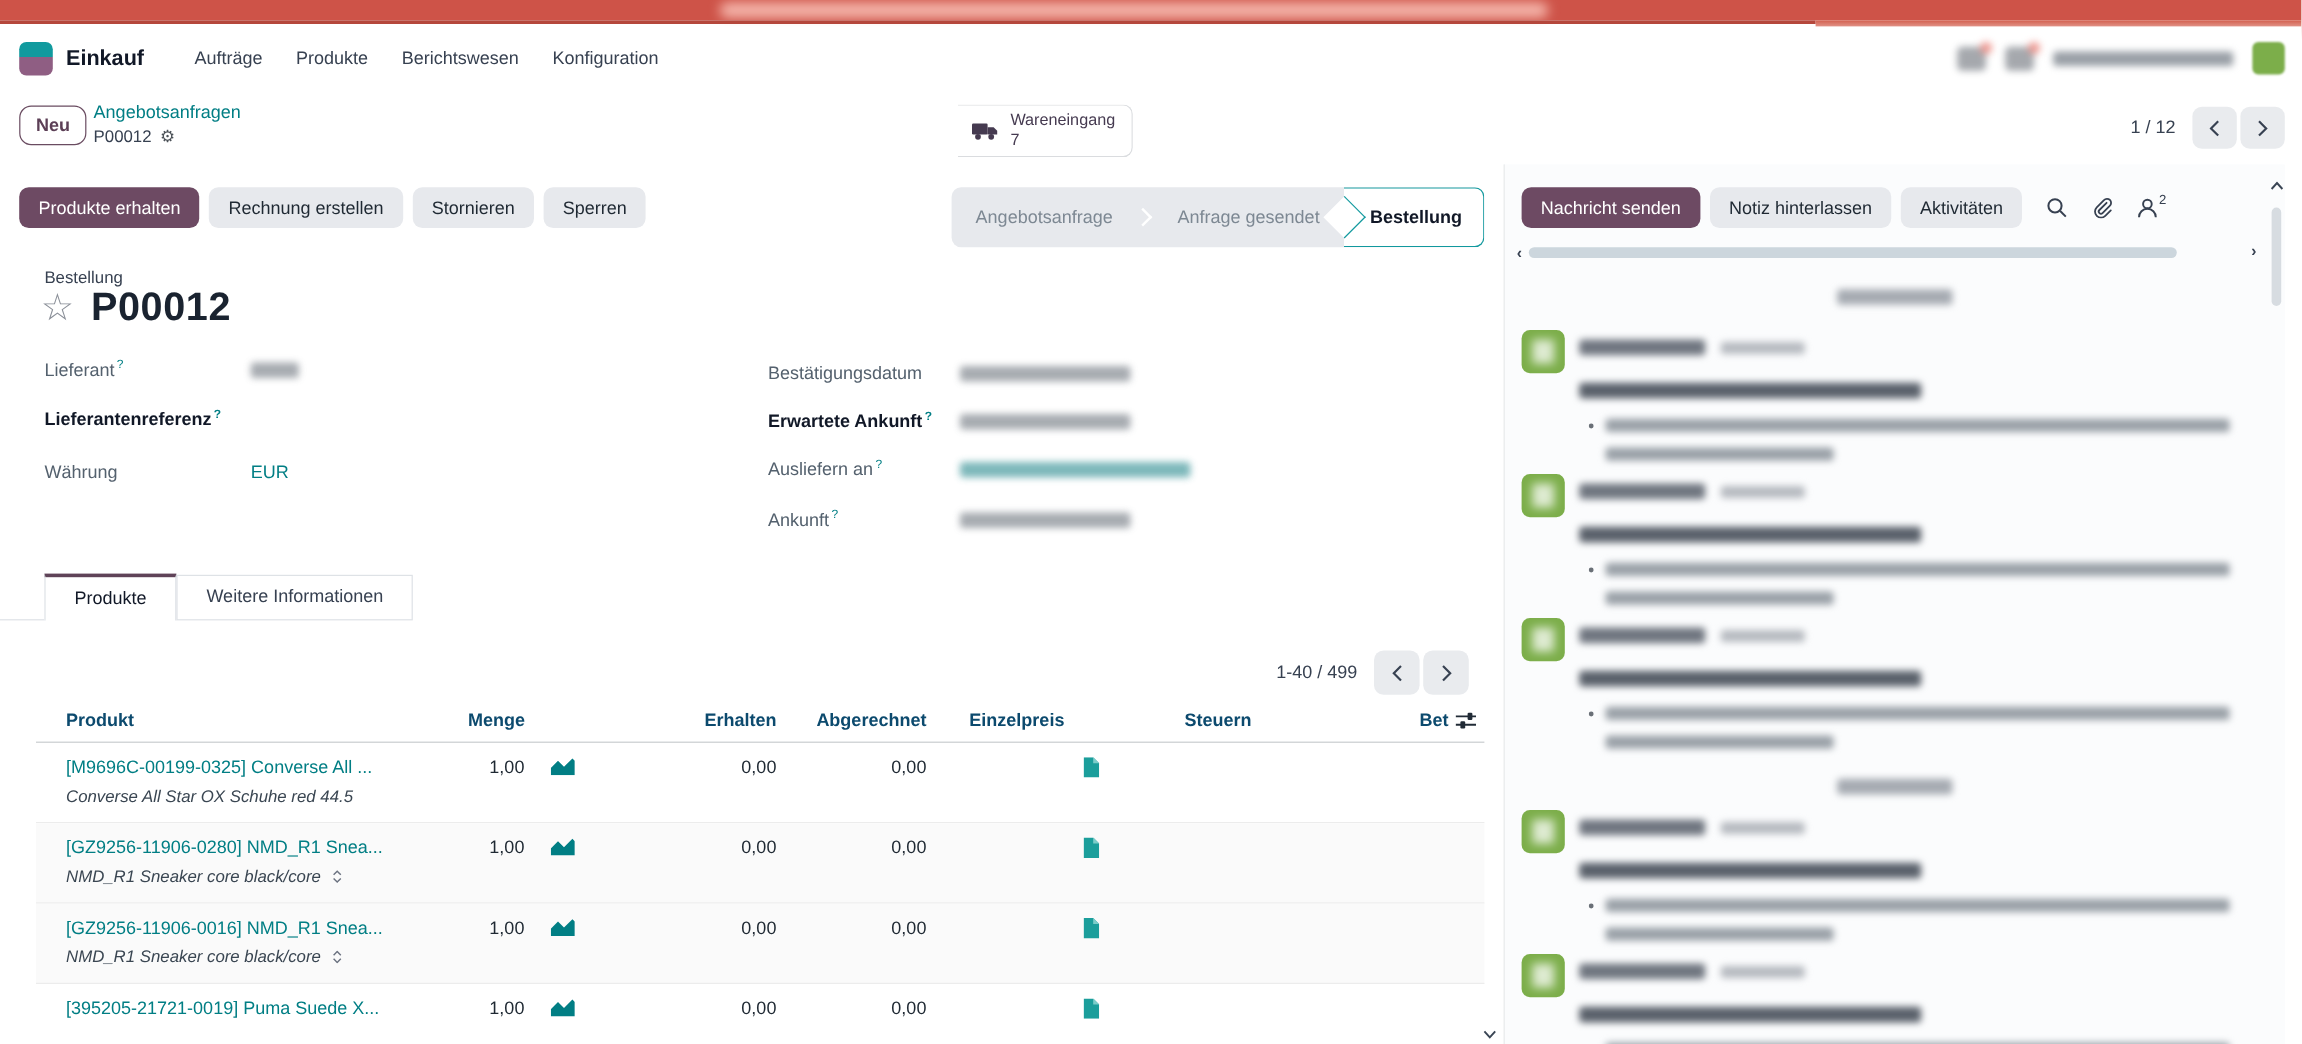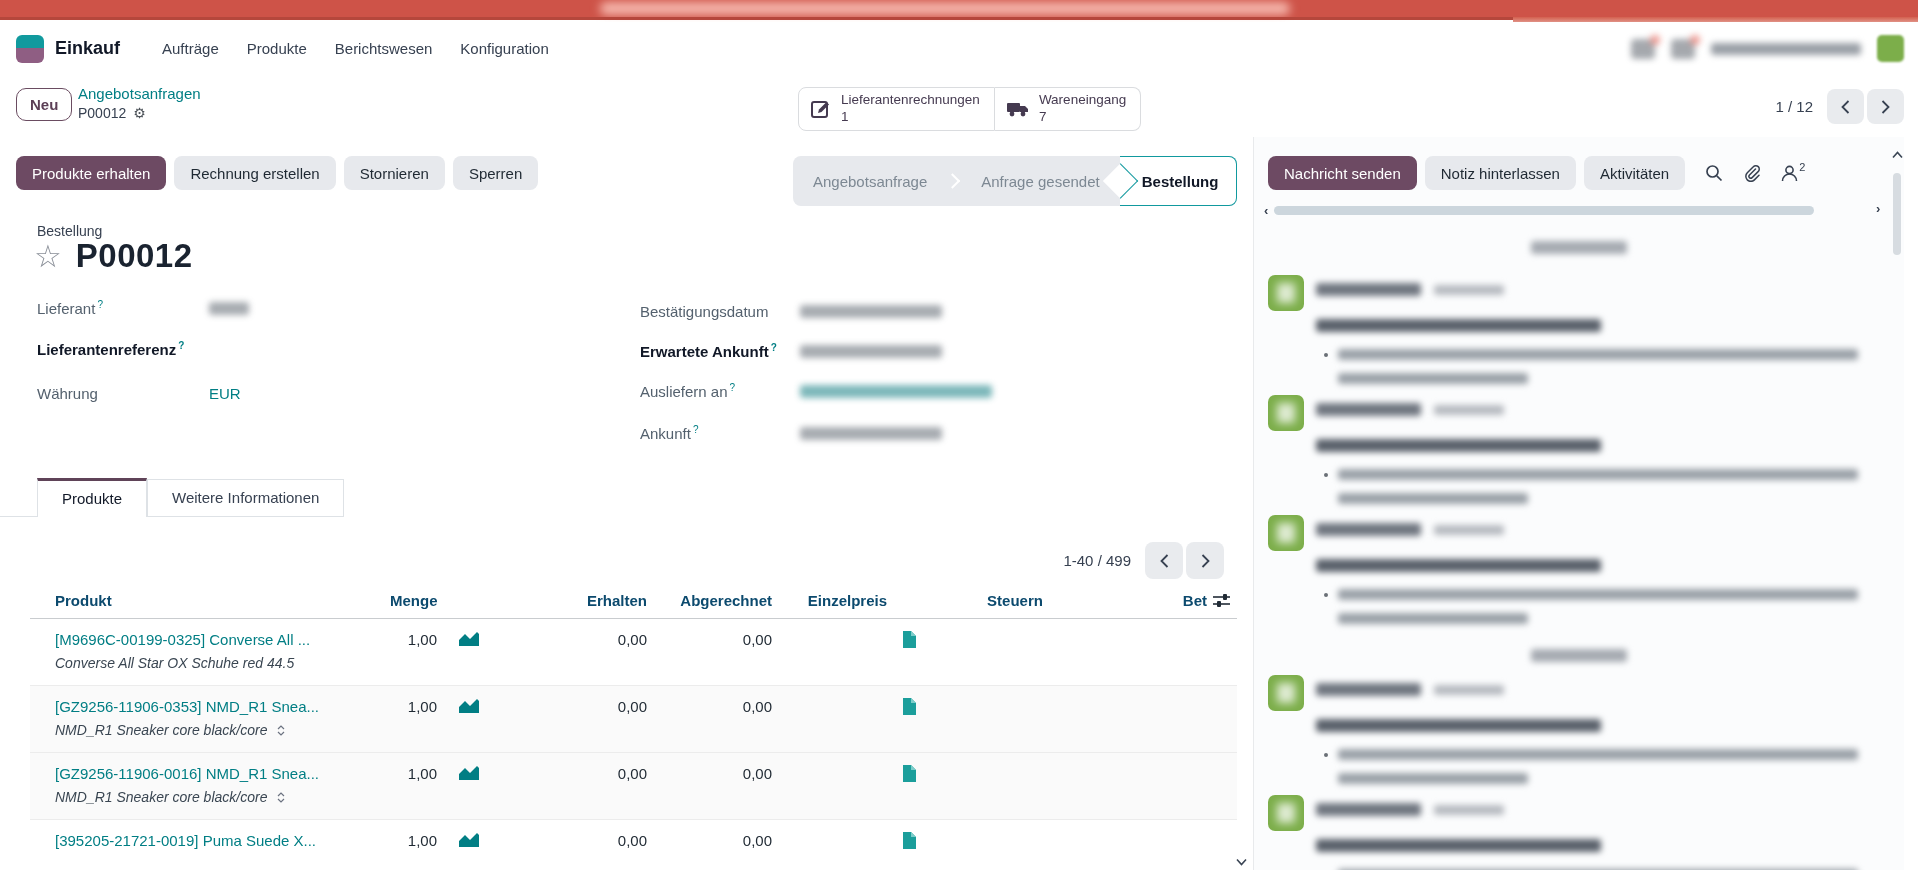--- a/index.html
+++ b/index.html
@@ -189,32 +189,20 @@
       <div class="bc-top">Angebotsanfragen</div>
       <div class="bc-bottom">
         <span>P00012</span>
         <span class="gear">⚙</span>
       </div>
     </div>
 
     <div class="stat-buttons">
       <div class="stat-btn">
         <span>
-          <svg width="22" height="22" viewBox="0 0 22 22">
-            <rect x="2" y="4" width="15" height="15" rx="2" fill="none" stroke="#453a50" stroke-width="2"></rect>
-            <path d="M8 15 L9 11.5 L16.5 4 L19 6.5 L11.5 14 Z" fill="#453a50"></path>
-          </svg>
-        </span>
-        <span class="stat-txt">
-          <span class="stat-label">Lieferantenrechnungen</span>
-          <span class="stat-count">1</span>
-        </span>
-      </div>
-      <div class="stat-btn">
-        <span>
           <svg width="24" height="20" viewBox="0 0 24 20">
             <rect x="1" y="4" width="13" height="9" rx="1" fill="#453a50"></rect>
             <path d="M14 7 h5 l3 3 v3 h-8 z" fill="#453a50"></path>
             <circle cx="6" cy="15" r="2.4" fill="#453a50"></circle>
             <circle cx="17" cy="15" r="2.4" fill="#453a50"></circle>
           </svg>
         </span>
         <span class="stat-txt">
           <span class="stat-label">Wareneingang</span>
           <span class="stat-count">7</span>
@@ -359,21 +347,21 @@
             </svg>
         </div>
         <div><span class="tagblob"></span></div>
         <div><span class="blob gray amtblob"></span></div>
         <div></div>
       </div>
 
       <div class="tgrid trow tint">
         <div><span class="handle"><span class="dots"></span></span></div>
         <div>
-          <div class="ref">[GZ9256-11906-0353] NMD_R1 Snea...</div>
+          <div class="ref">[GZ9256-11906-0280] NMD_R1 Snea...</div>
           <div class="desc">
             <span>NMD_R1 Sneaker core black/core</span>
             <span class="stepper">
               <svg width="8" height="5" viewBox="0 0 8 5">
                   <path d="M1 4 L4 1 L7 4" fill="none" stroke="#6b7280" stroke-width="1.2"></path>
                 </svg>
               <svg width="8" height="5" viewBox="0 0 8 5">
                   <path d="M1 1 L4 4 L7 1" fill="none" stroke="#6b7280" stroke-width="1.2"></path>
                 </svg>
             </span>

